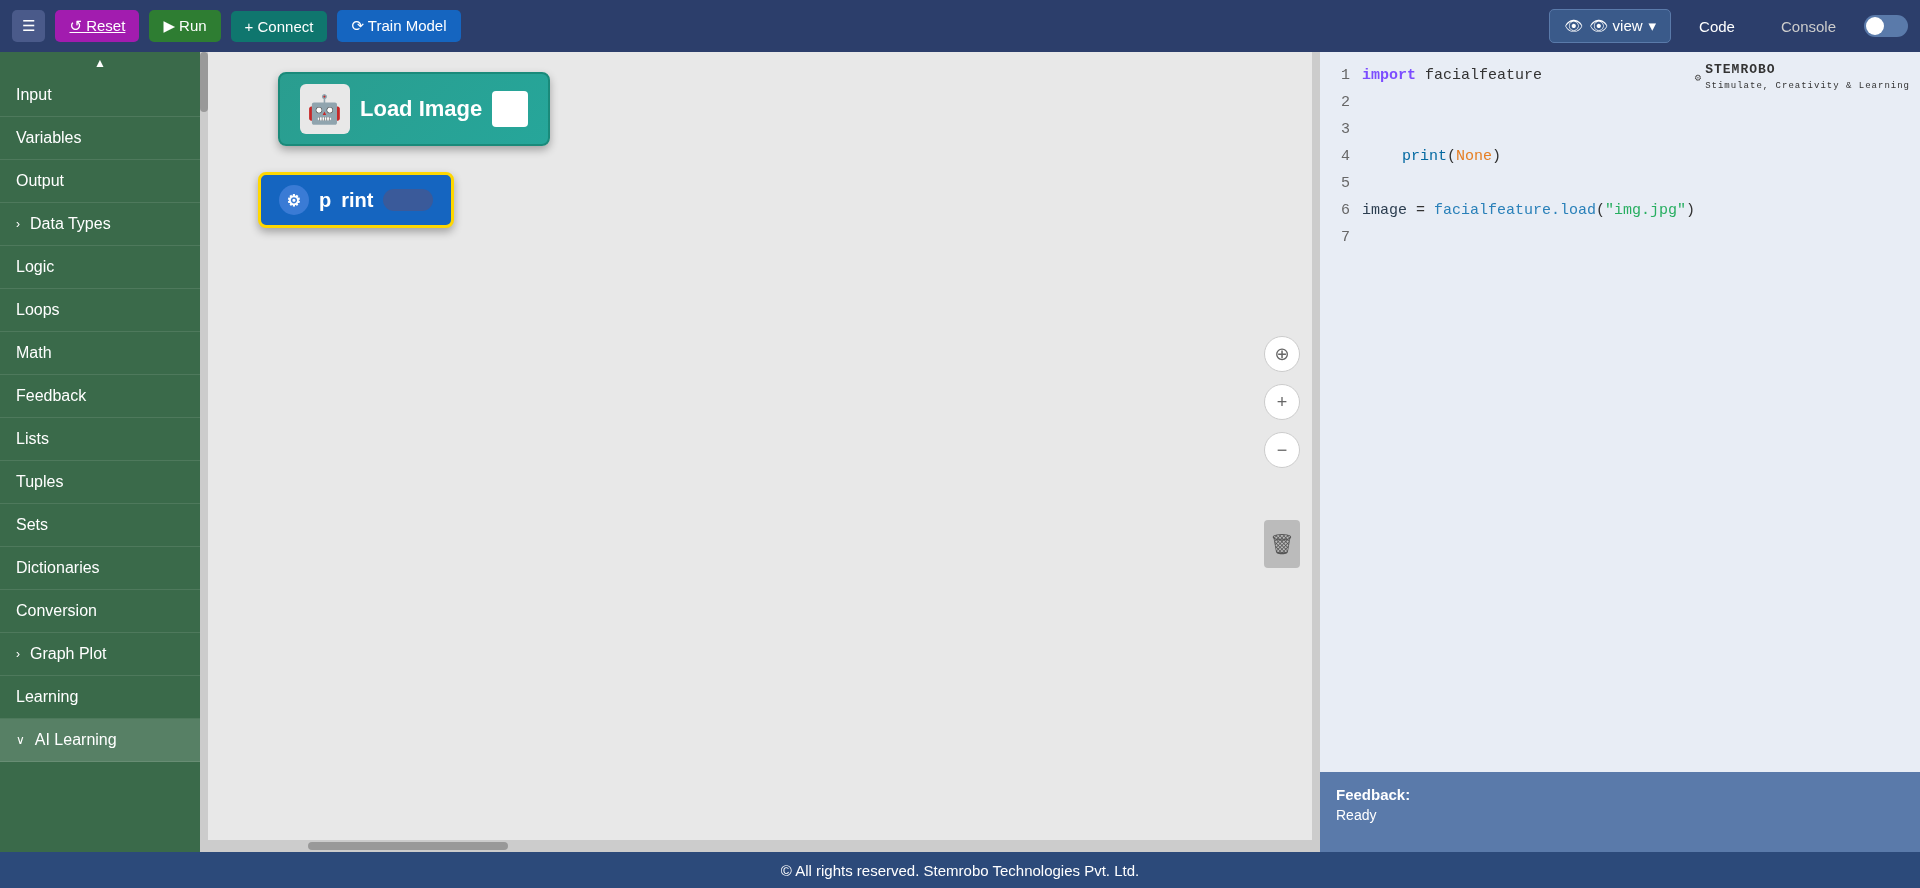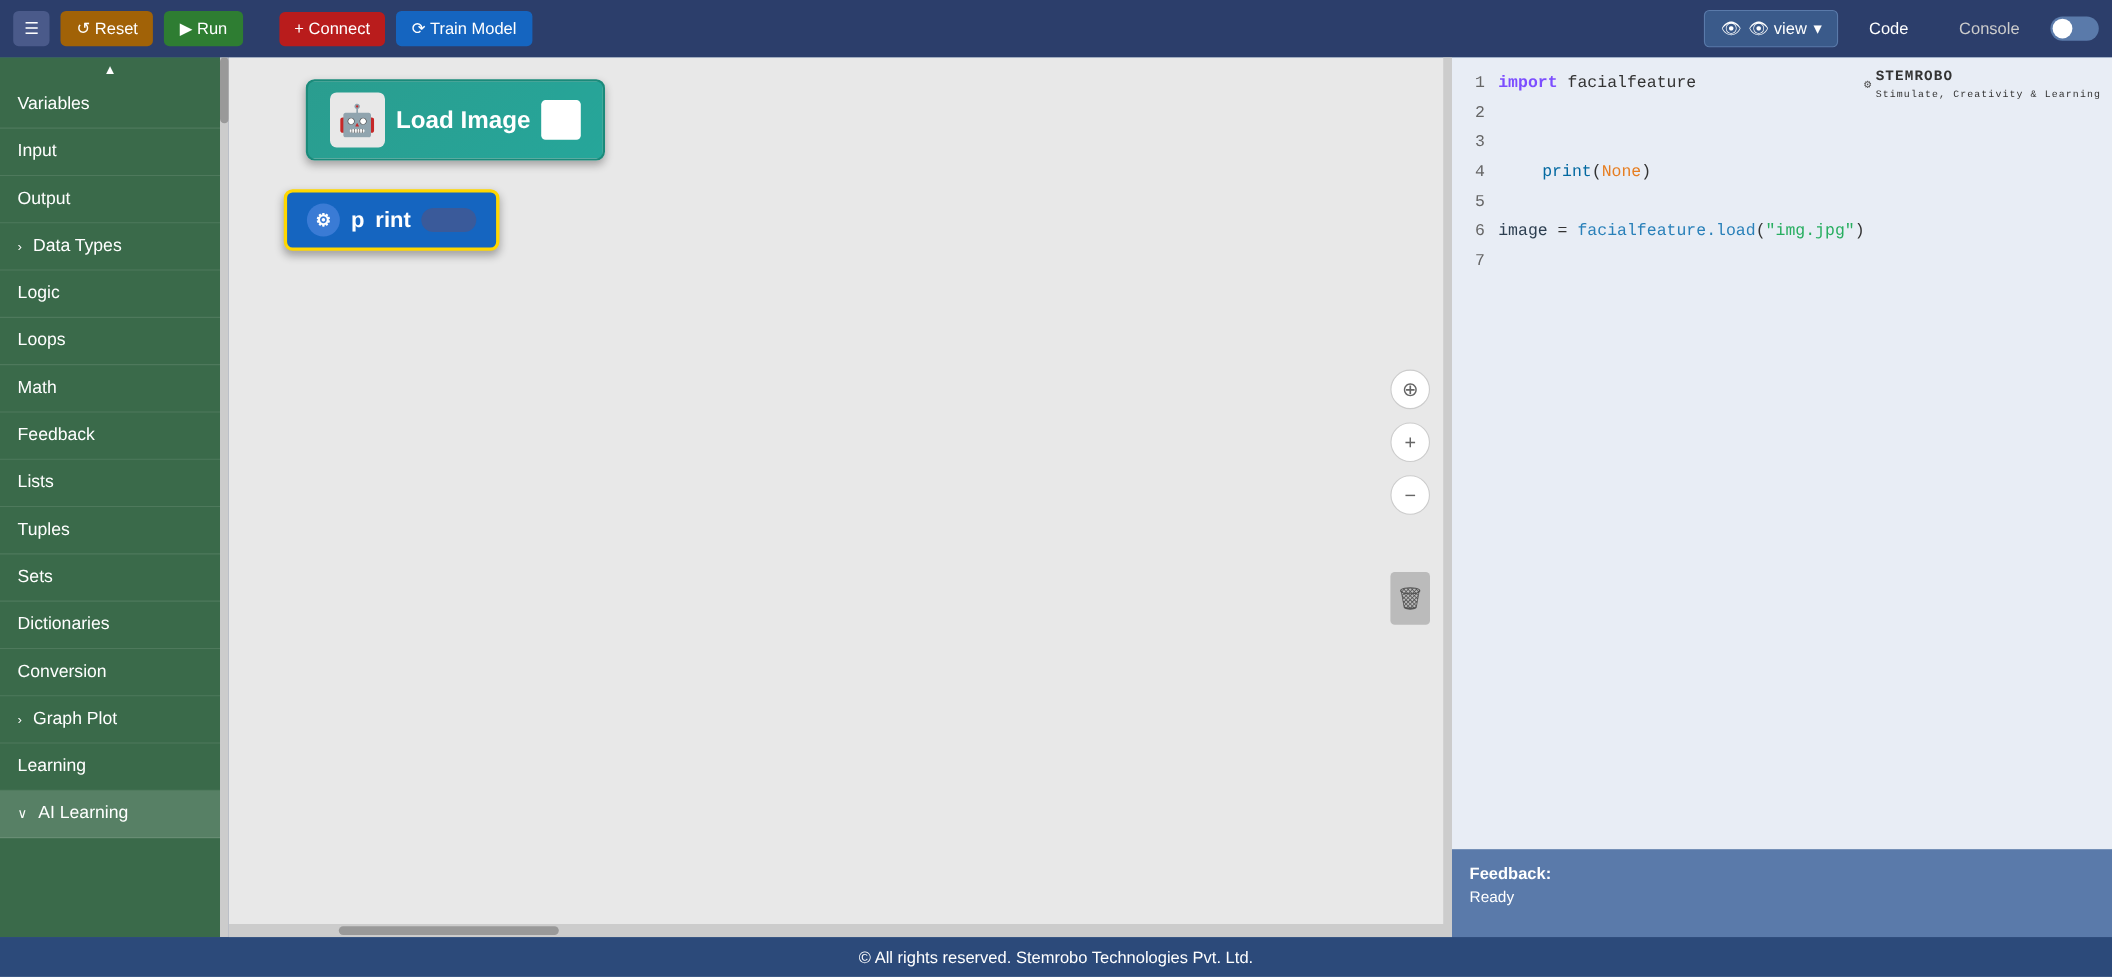--- a/index.html
+++ b/index.html
@@ -22,23 +22,23 @@
       border: none;
       cursor: pointer;
       font-size: 15px;
       font-weight: 500;
     }
     .btn-menu {
       background: #4a5a8a;
       color: white;
       padding: 7px 10px;
     }
-    .btn-reset { background: #a16207; color: white; }
+    .btn-reset { background: #a21caf; color: white; text-decoration: underline; }
     .btn-run { background: #2e7d32; color: white; }
-    .btn-connect { background: #b91c1c; color: white; margin-left: 23px; }
+    .btn-connect { background: #0f766e; color: white; }
     .btn-train { background: #1565c0; color: white; }
     .toolbar-right {
       margin-left: auto;
       display: flex;
       align-items: center;
       gap: 10px;
     }
     .view-btn {
       display: flex; align-items: center; gap: 6px;
       padding: 7px 14px;
@@ -348,24 +348,24 @@
     <div class="toggle-switch"></div>
   </div>
 </div>
 
 <div class="main-content">
 
   <div class="sidebar">
     <div class="sidebar-scroll-up">▲</div>
 
     <div class="sidebar-item">
+      <span>Input</span>
+    </div>
+    <div class="sidebar-item">
       <span>Variables</span>
-    </div>
-    <div class="sidebar-item">
-      <span>Input</span>
     </div>
     <div class="sidebar-item">
       <span>Output</span>
     </div>
     <div class="sidebar-item">
       <span class="arrow">›</span>
       <span>Data Types</span>
     </div>
     <div class="sidebar-item">
       <span>Logic</span>

